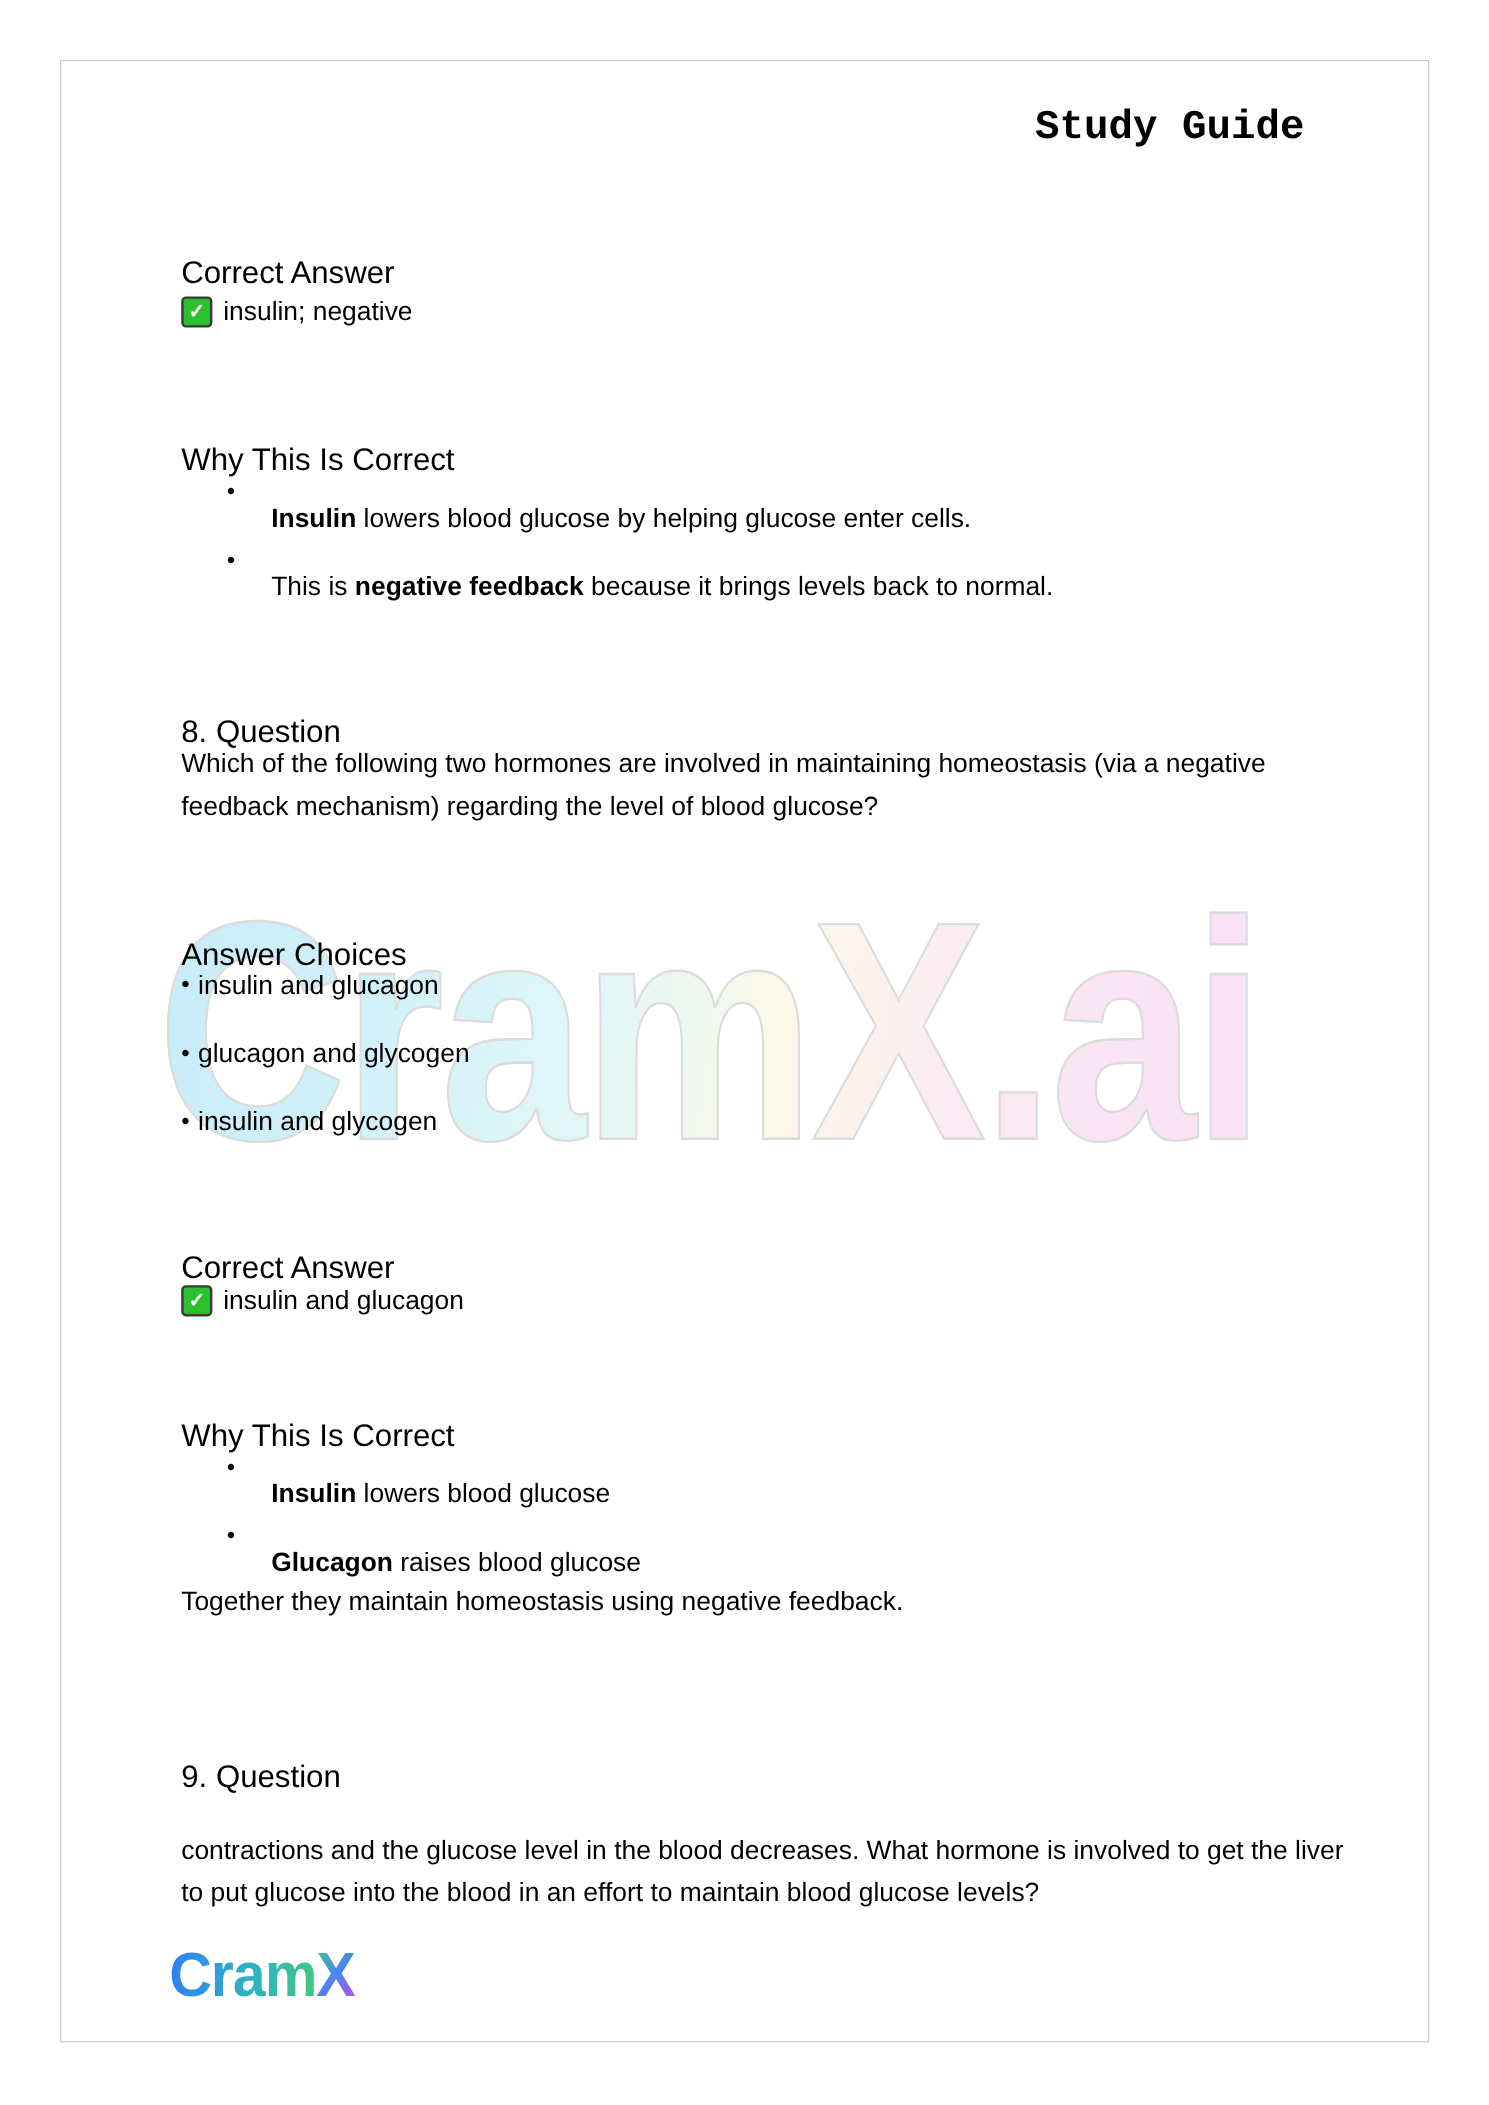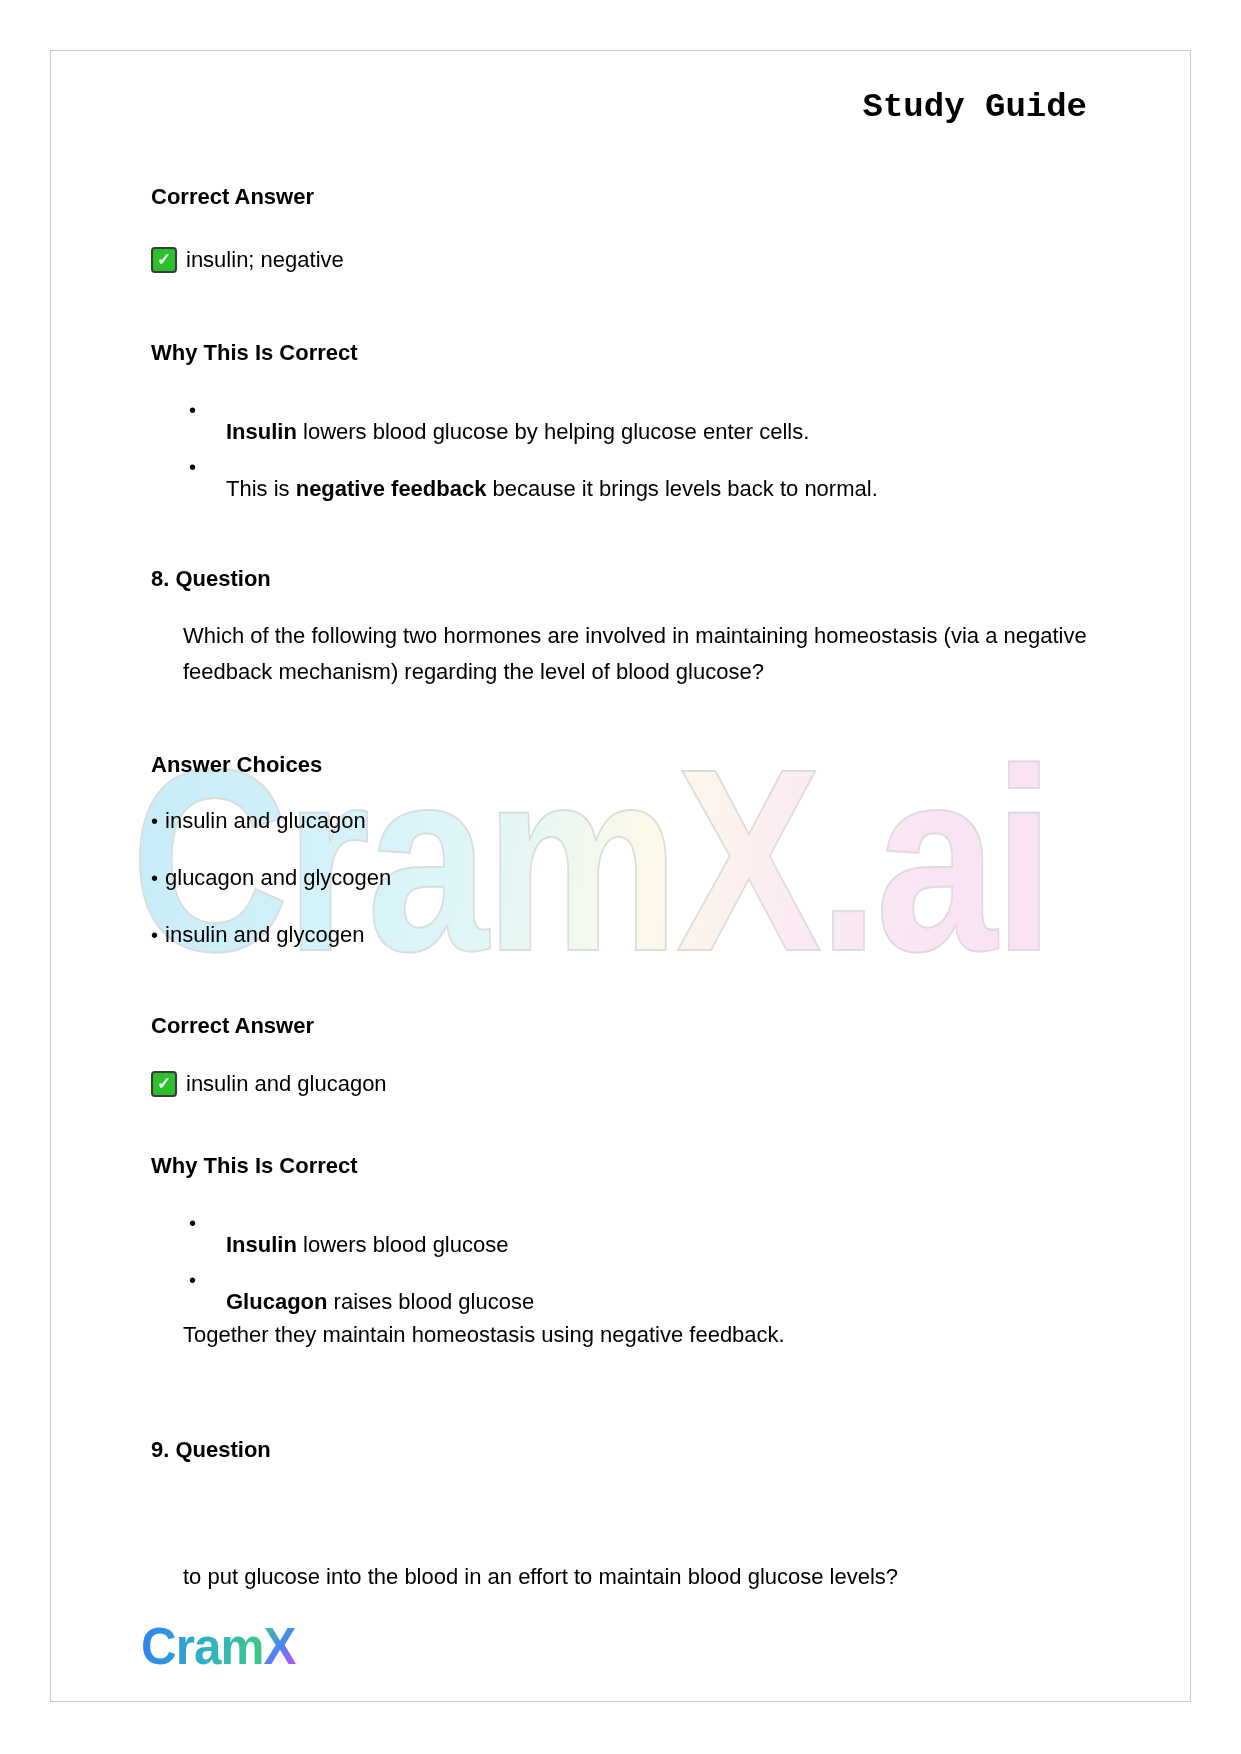--- a/index.html
+++ b/index.html
@@ -49,32 +49,32 @@
     -webkit-background-clip: text;
     background-clip: text;
     color: transparent;
     -webkit-text-stroke: 2px #dcdcdc;
     z-index: 1;
   }
   .content { position: absolute; inset: 0; z-index: 2; }
   .h {
     position: absolute;
     left: 100px;
-    font-size: 22px;
-    font-weight: bold;
-    line-height: 26px;
-    white-space: nowrap;
+    font-size: 26px;
+    font-weight: normal;
+    line-height: 26px;
+    white-space: nowrap;
+    margin-top: 30px;
   }
   .para-line {
     position: absolute;
     left: 100px;
     font-size: 22px;
     line-height: 26px;
     white-space: nowrap;
-    margin-left: 32px;
   }
   .check-row {
     position: absolute;
     left: 100px;
     display: flex;
     align-items: center;
     font-size: 22px;
     line-height: 26px;
     white-space: nowrap;
   }
@@ -214,20 +214,21 @@
 
     <div class="bullet-row" style="top:1216px">
       <span class="dot">•</span>
       <span class="btext"><span></span><b>Glucagon</b><span> raises blood glucose</span></span>
     </div>
 
     <div class="para-line" style="top:1271px">Together they maintain homeostasis using negative feedback.</div>
 
     <div class="h" style="top:1386px">9. Question</div>
 
+    <div class="para-line" style="top:1478px">contractions and the glucose level in the blood decreases. What hormone is involved to get the liver</div>
     <div class="para-line" style="top:1513px">to put glucose into the blood in an effort to maintain blood glucose levels?</div>
 
     <div class="logo">
       <span class="cram">Cram</span><span class="x">X</span>
     </div>
 
   </div>
 </div>
 
 </body></html>

